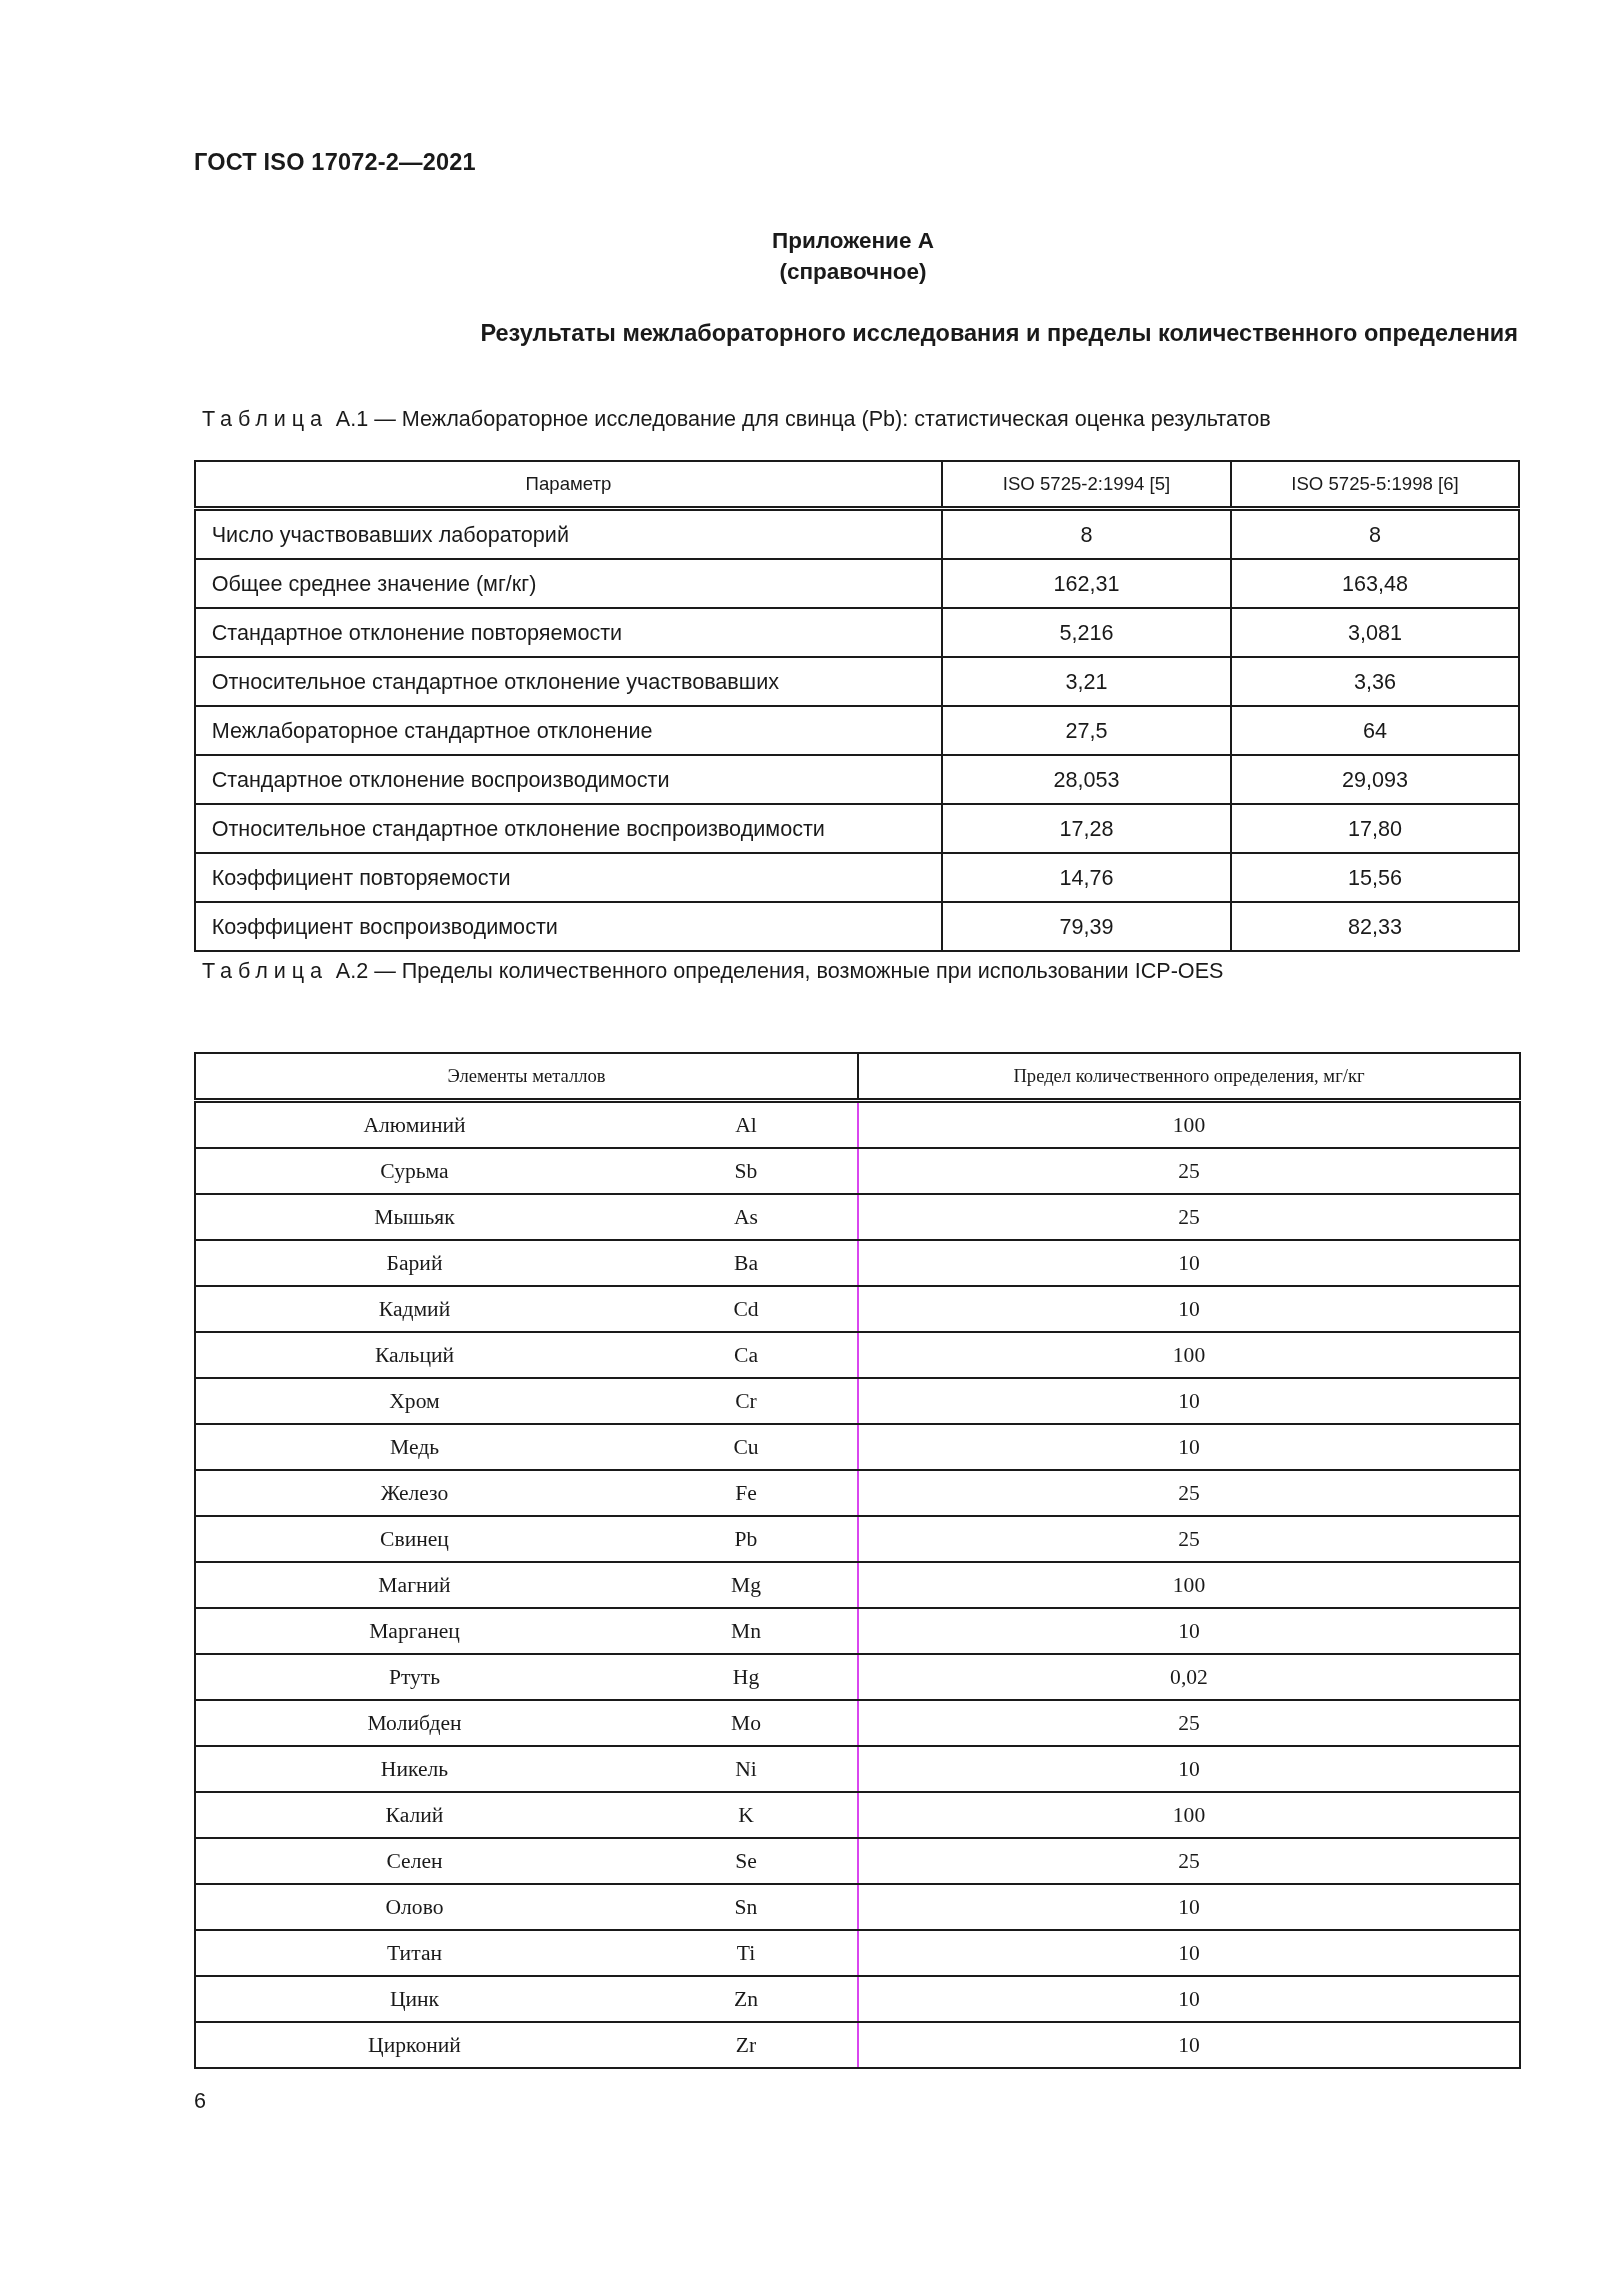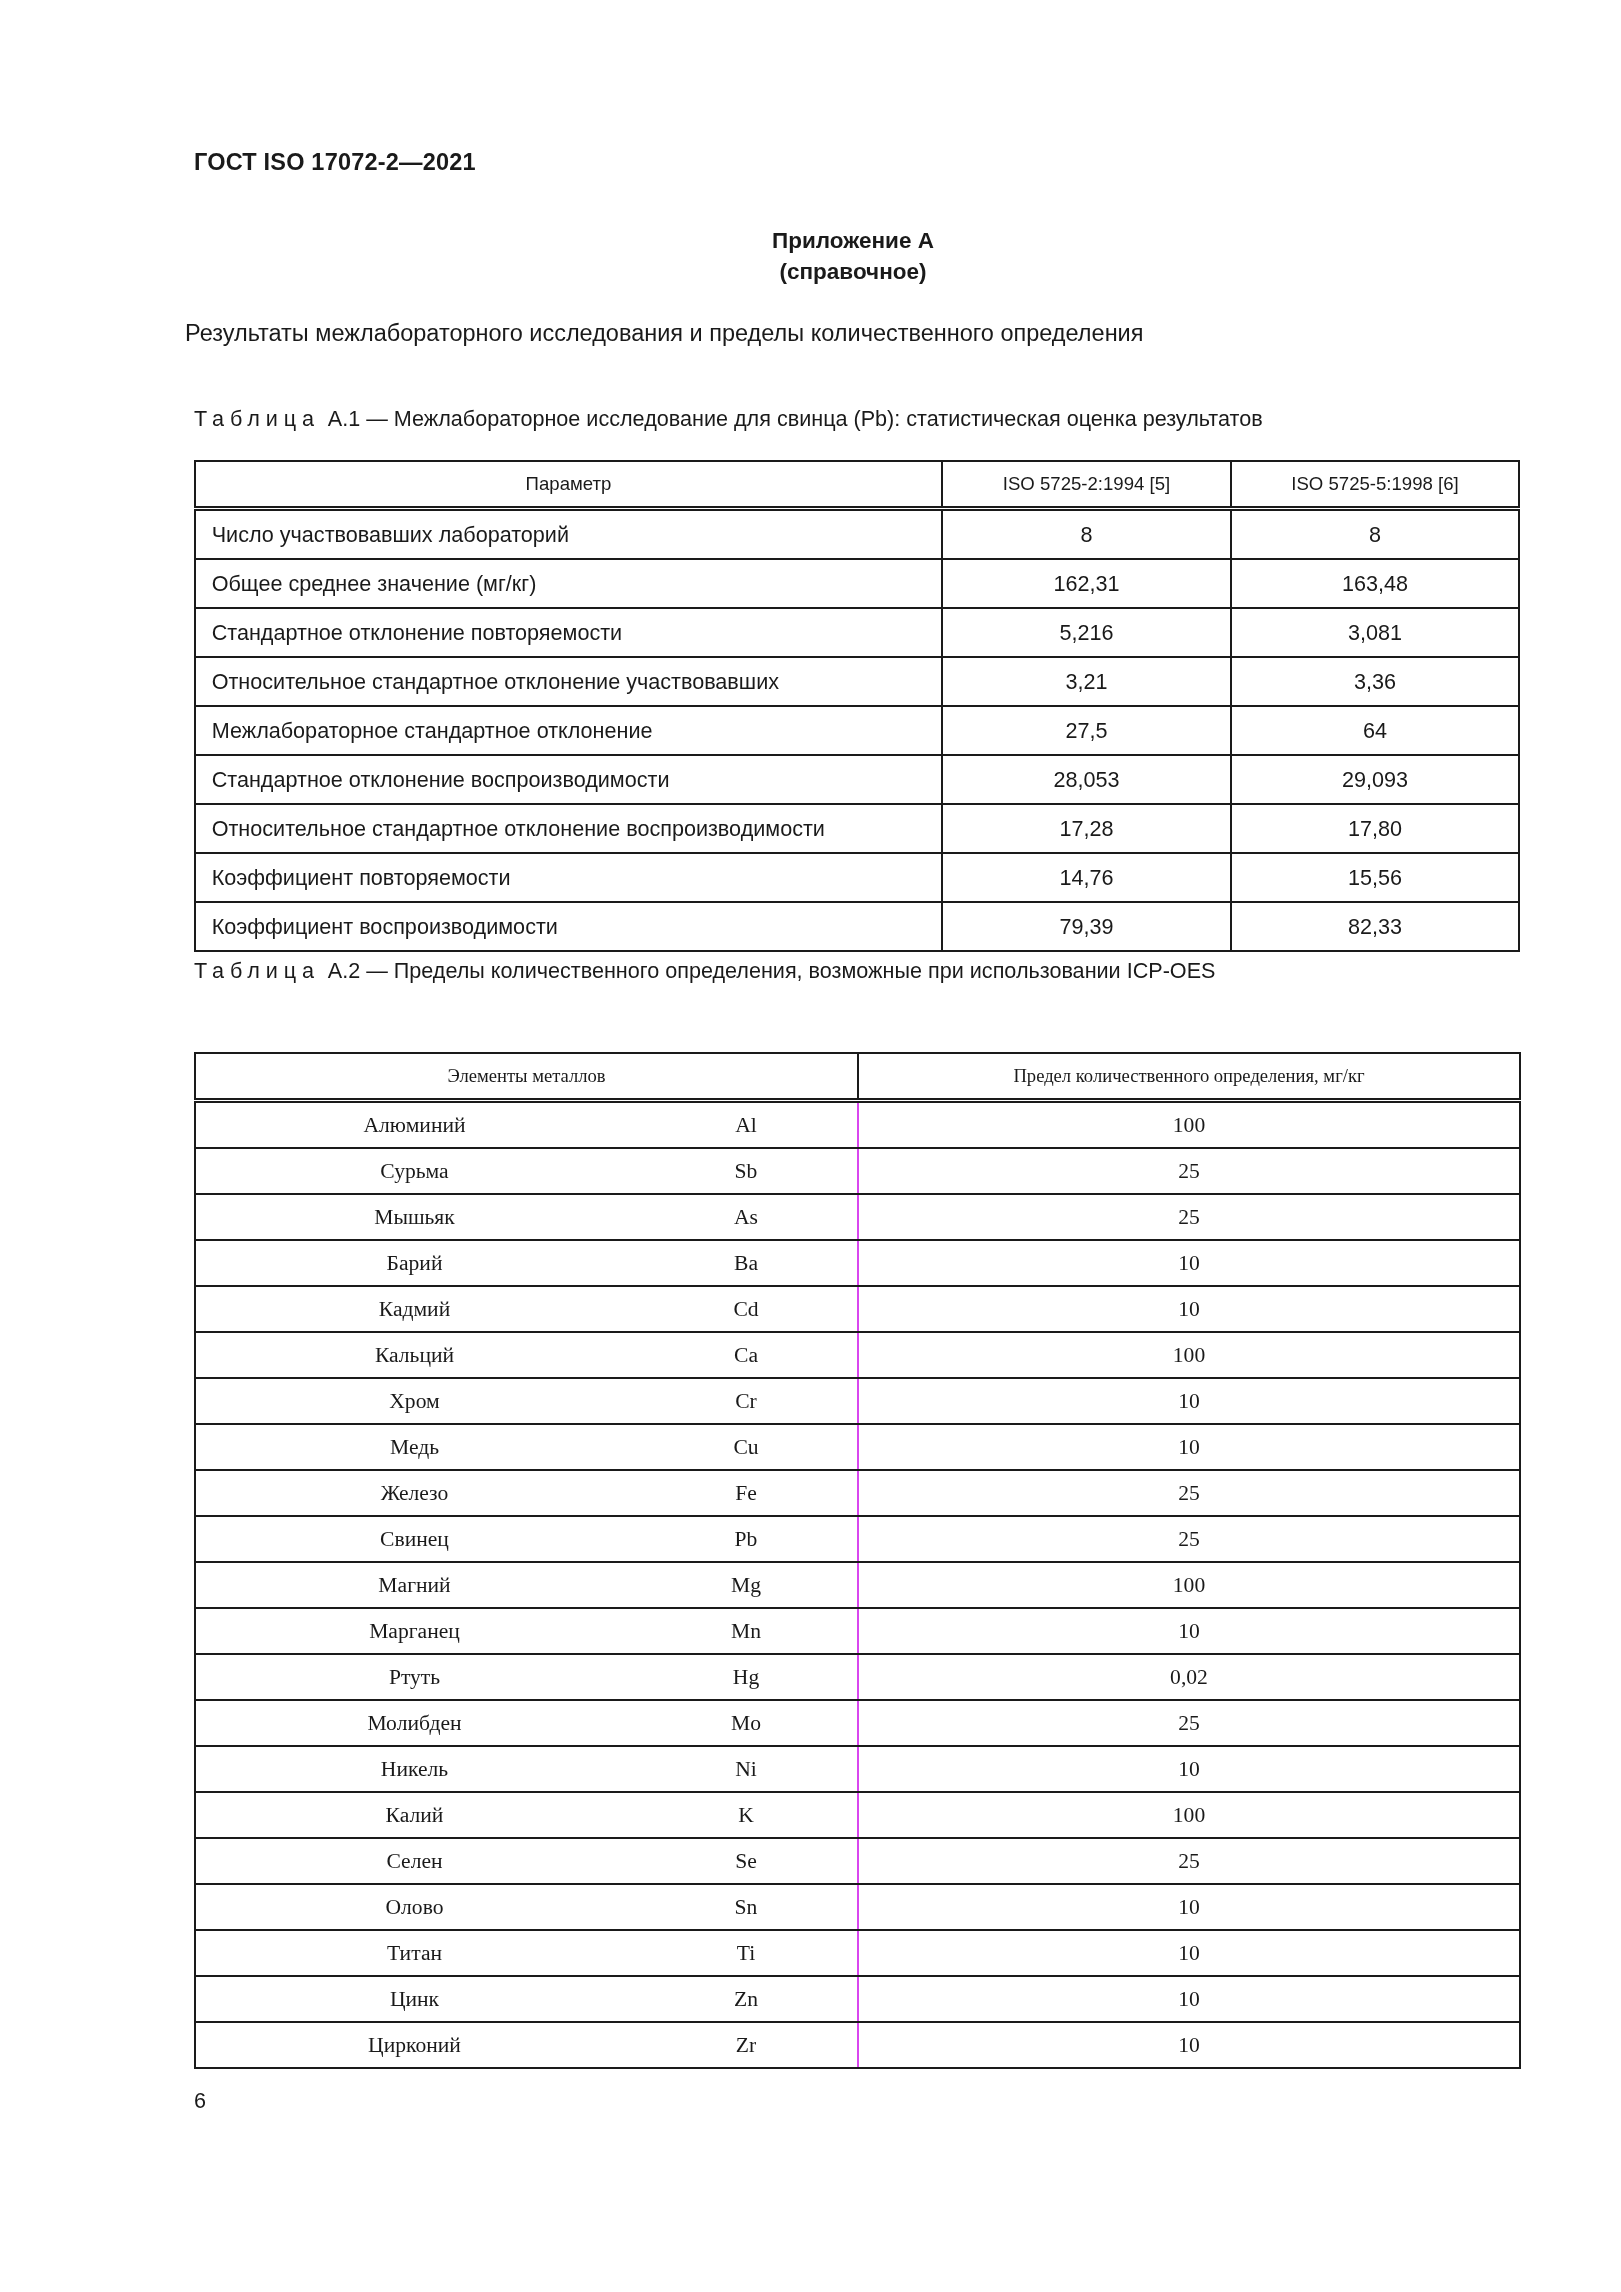--- a/index.html
+++ b/index.html
@@ -9,27 +9,27 @@
   }
   .abs { position: absolute; }
   .doc-code {
     left: 194px; top: 149px; font-size: 23.5px; font-weight: bold; letter-spacing: 0.2px;
   }
   .annex-title {
     left: 0; width: 1706px; text-align: center; top: 225px;
     font-size: 22.5px; font-weight: bold; line-height: 31px;
   }
   .section-title {
-    left: 185px; width: 1324px; text-align: left; top: 320px;
-    font-size: 23.5px; font-weight: normal;
+    left: 194px; width: 1324px; text-align: right; top: 320px;
+    font-size: 23.5px; font-weight: bold;
   }
   .caption {
     left: 194px; font-size: 21.6px; white-space: nowrap;
   }
-  .caption .spaced { letter-spacing: 5.9px; margin-right: 7.8px; }
+  .caption .spaced { letter-spacing: 5.9px; margin-right: 7.8px; margin-left: 8px; }
 
   table.doc-table {
     position: absolute; left: 194px; width: 1324px;
     border-collapse: collapse; table-layout: fixed;
     border: 2.9px solid #1a1a1a;
   }
   table.doc-table td, table.doc-table th {
     border: 2px solid #1a1a1a; padding: 0; font-weight: normal;
   }
   table.doc-table thead th {

